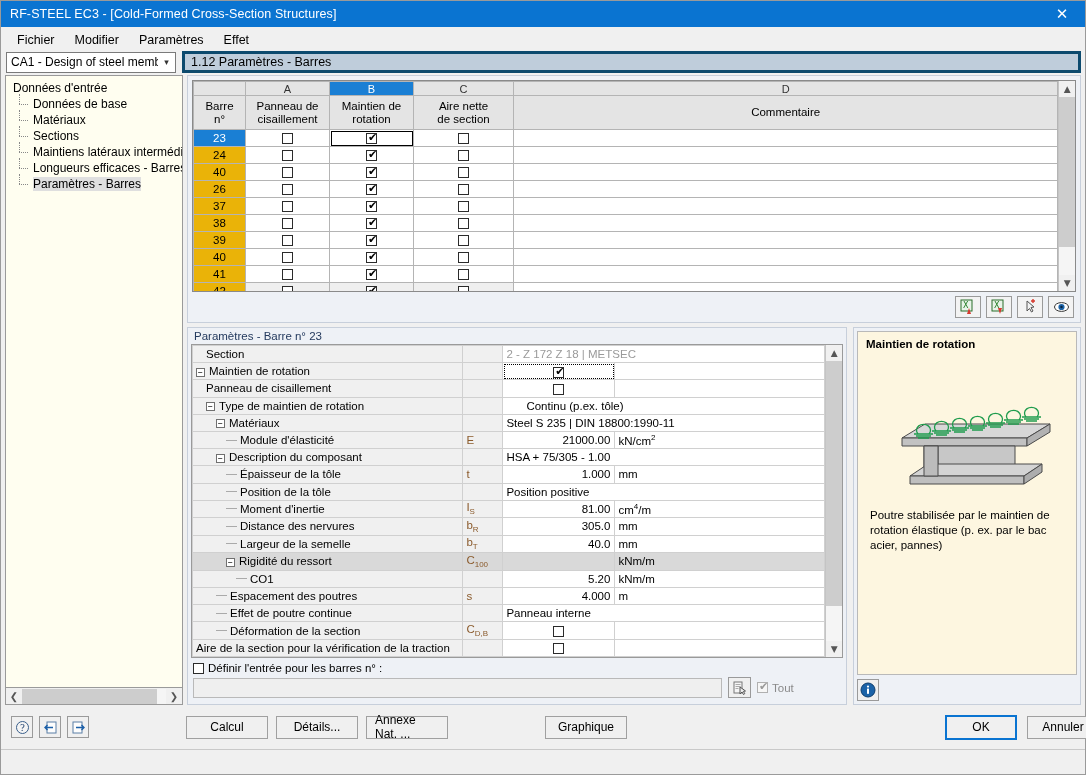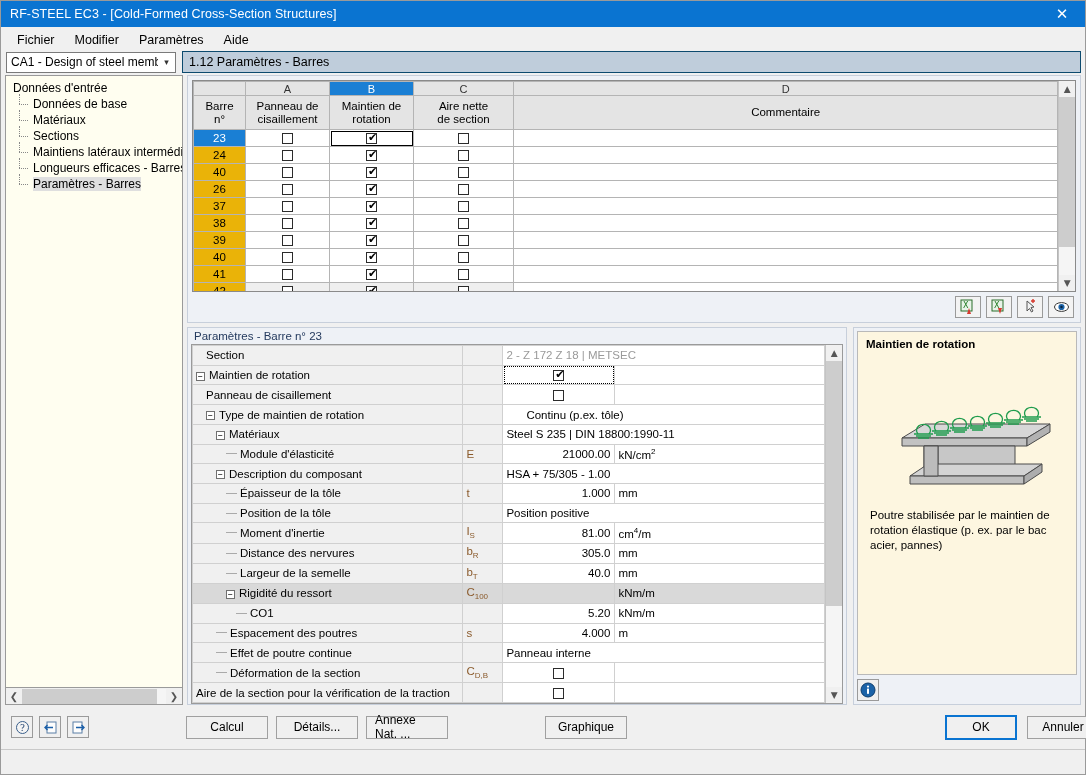--- a/index.html
+++ b/index.html
@@ -38,21 +38,21 @@
   .combo {
     width:170px; height:21px; background:#fff; border:1px solid #7a7a7a;
     display:flex; align-items:center; font-size:12px; padding-left:4px;
     position:relative; overflow:hidden; white-space:nowrap;
   }
   .combo .cb-text { flex:1; overflow:hidden; text-overflow:clip; }
   .combo .cb-arrow { width:17px; height:19px; display:flex; align-items:center;
                      justify-content:center; font-size:9px; color:#333;
                      font-family:"DejaVu Sans", sans-serif; }
   .tabtitle {
-    flex:1; height:22px; background:#bfcddb; border:1px solid #0c4a6e;
+    flex:1; height:22px; background:#bfcddb; border:3px solid #0c4a6e;
     display:flex; align-items:center; padding-left:6px; font-size:12.5px;
   }
 
   
   .body { display:flex; height:630px; padding:0 4px; gap:4px; }
 
   
   .leftcol { width:178px; display:flex; flex-direction:column; }
   .tree {
     flex:1; background:#fffef0; border:1px solid #9a9a9a;
@@ -201,21 +201,21 @@
 
   <div class="titlebar">
     <div class="tb-title">RF-STEEL EC3 - [Cold-Formed Cross-Section Structures]</div>
     <div class="tb-close">✕</div>
   </div>
 
   <div class="menubar">
     <div class="mi">Fichier</div>
     <div class="mi">Modifier</div>
     <div class="mi">Paramètres</div>
-    <div class="mi">Aide</div>
+    <div class="mi">Effet</div>
   </div>
 
   <div class="toprow">
     <div class="combo">
       <div class="cb-text">CA1 - Design of steel members</div>
       <div class="cb-arrow">▾</div>
     </div>
     <div class="tabtitle">1.12 Paramètres - Barres</div>
   </div>
 
@@ -496,20 +496,40 @@
                     <td class="p-unit"></td>
                   </tr>
                 </tbody>
             </table>
             <div class="vscroll">
               <div class="vs-btn">▲</div>
               <div class="vs-track">
                   <div class="vs-thumb" style="height:245px"></div>
                 </div>
               <div class="vs-btn">▼</div>
+            </div>
+          </div>
+          <div class="defrow">
+            <div class="l1">
+              <span class="cbx"></span>
+              <span>Définir l'entrée pour les barres n° :</span>
+            </div>
+            <div class="l2">
+              <input class="txt" type="text" disabled="" value="" style="">
+              <div class="pickbtn">
+                <svg width="15" height="14" viewBox="0 0 15 14">
+                    <rect x="2" y="1" width="8" height="11" fill="#f5f5f5" stroke="#777"></rect>
+                    <path d="M3.5 3.5h5 M3.5 5.5h5 M3.5 7.5h3" stroke="#aaa"></path>
+                    <polygon points="8,6 8,13 10,11 11.5,13.5 12.8,12.6 11.3,10.4 13.5,10" fill="#efefef" stroke="#555"></polygon>
+                  </svg>
+              </div>
+              <div class="toutwrap">
+                <span class="cbx dis on"></span>
+                <span>Tout</span>
+              </div>
             </div>
           </div>
         </div>
 
         <div class="infopanel">
           <div class="infobox">
             <div class="ih">Maintien de rotation</div>
             <div class="infoimg">
               <svg width="190" height="118" viewBox="0 0 190 118">
 

